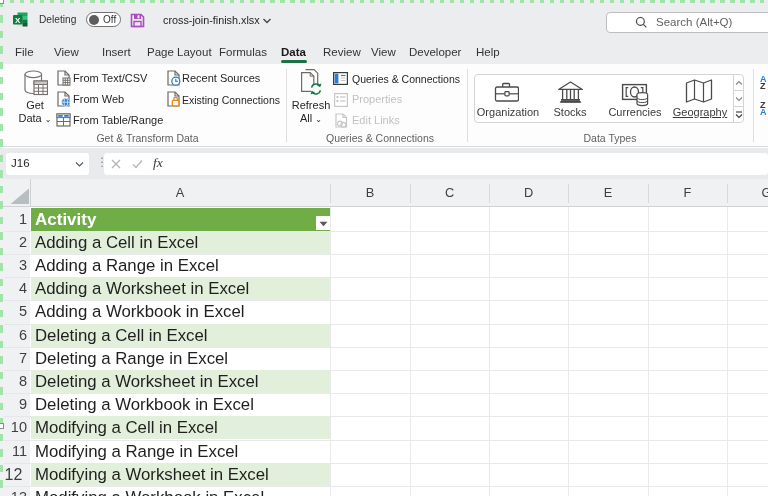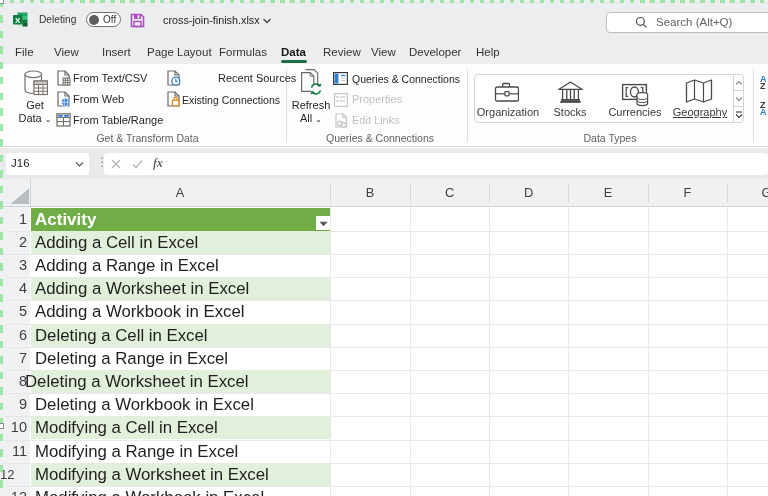--- a/index.html
+++ b/index.html
@@ -112,21 +112,21 @@
   <line x1="7.5" y1="5.6" x2="7.5" y2="14" stroke="#6e6a66" stroke-width="1"></line>
 </svg>
 <div class="abs" style="left:73px;top:114px;font-size:11px;color:#262626;">From Table/Range</div>
 
 <svg class="abs" style="left:166px;top:70px;" width="15" height="16" viewBox="0 0 15 16">
   <path d="M2 1 h7 l4 4 v10 h-11 z" fill="#fff" stroke="#6e6a66" stroke-width="1.2"></path>
   <path d="M9 1 v4 h4" fill="none" stroke="#6e6a66" stroke-width="1.2"></path>
   <circle cx="9.8" cy="11.2" r="4" fill="#fff" stroke="#2b7cd3" stroke-width="1.3"></circle>
   <polyline points="9.8,8.8 9.8,11.4 11.8,11.4" fill="none" stroke="#2b7cd3" stroke-width="1.1"></polyline>
 </svg>
-<div class="abs" style="left:182px;top:72px;font-size:11px;color:#262626;margin-left:36px;">Recent Sources</div>
+<div class="abs" style="left:182px;top:72px;font-size:11px;color:#262626;">Recent Sources</div>
 
 <svg class="abs" style="left:166px;top:91px;" width="15" height="16" viewBox="0 0 15 16">
   <path d="M2 1 h7 l4 4 v10 h-11 z" fill="#fff" stroke="#6e6a66" stroke-width="1.2"></path>
   <path d="M9 1 v4 h4" fill="none" stroke="#6e6a66" stroke-width="1.2"></path>
   <rect x="6.3" y="9.3" width="6.6" height="5.6" rx="1" fill="#fff" stroke="#e8871a" stroke-width="1.3"></rect>
   <path d="M7.8 9.3 v-1.2 a1.8 1.8 0 0 1 3.6 0 v1.2" fill="none" stroke="#e8871a" stroke-width="1.3"></path>
 </svg>
 <div class="abs" style="left:182px;top:94px;font-size:10.5px;color:#262626;">Existing Connections</div>
 
 <div class="abs" style="left:60px;top:132px;width:175px;text-align:center;font-size:10.5px;color:#616161;">Get &amp; Transform Data</div>
@@ -321,32 +321,32 @@
     <div class="abs" style="left:0;top:323.5px;width:27px;height:23.2px;line-height:23.2px;text-align:right;font-size:14.5px;color:#3f3f3f;">6</div>
     <div class="abs" style="left:4px;top:346.7px;width:26px;height:1px;background:#e6e7e8;"></div>
     <div class="abs" style="left:31px;top:323.5px;width:299px;height:23.2px;background:#e2efda;"></div>
     <div class="abs" style="left:35px;top:323.5px;width:294px;height:23.2px;line-height:23.2px;font-size:16.8px;color:#1f1f1f;">Deleting a Cell in Excel</div>
     <div class="abs" style="left:0;top:346.7px;width:27px;height:23.2px;line-height:23.2px;text-align:right;font-size:14.5px;color:#3f3f3f;">7</div>
     <div class="abs" style="left:4px;top:369.9px;width:26px;height:1px;background:#e6e7e8;"></div>
     <div class="abs" style="left:35px;top:346.7px;width:294px;height:23.2px;line-height:23.2px;font-size:16.8px;color:#1f1f1f;">Deleting a Range in Excel</div>
     <div class="abs" style="left:0;top:369.9px;width:27px;height:23.2px;line-height:23.2px;text-align:right;font-size:14.5px;color:#3f3f3f;">8</div>
     <div class="abs" style="left:4px;top:393.1px;width:26px;height:1px;background:#e6e7e8;"></div>
     <div class="abs" style="left:31px;top:369.9px;width:299px;height:23.2px;background:#e2efda;"></div>
-    <div class="abs" style="left:25px;top:369.9px;width:294px;height:30px;line-height:23.2px;font-size:16.8px;color:#1f1f1f;">Deleting a Worksheet in Excel</div>
+    <div class="abs" style="left:35px;top:369.9px;width:294px;height:30px;line-height:23.2px;font-size:16.8px;color:#1f1f1f;">Deleting a Worksheet in Excel</div>
     <div class="abs" style="left:0;top:393.1px;width:27px;height:23.2px;line-height:23.2px;text-align:right;font-size:14.5px;color:#3f3f3f;">9</div>
     <div class="abs" style="left:4px;top:416.3px;width:26px;height:1px;background:#e6e7e8;"></div>
     <div class="abs" style="left:35px;top:393.1px;width:294px;height:23.2px;line-height:23.2px;font-size:16.8px;color:#1f1f1f;">Deleting a Workbook in Excel</div>
     <div class="abs" style="left:0;top:416.3px;width:27px;height:23.2px;line-height:23.2px;text-align:right;font-size:14.5px;color:#3f3f3f;">10</div>
     <div class="abs" style="left:4px;top:439.5px;width:26px;height:1px;background:#e6e7e8;"></div>
     <div class="abs" style="left:31px;top:416.3px;width:299px;height:23.2px;background:#e2efda;"></div>
     <div class="abs" style="left:35px;top:416.3px;width:294px;height:23.2px;line-height:23.2px;font-size:16.8px;color:#1f1f1f;">Modifying a Cell in Excel</div>
     <div class="abs" style="left:0;top:439.5px;width:27px;height:23.2px;line-height:23.2px;text-align:right;font-size:14.5px;color:#3f3f3f;">11</div>
     <div class="abs" style="left:4px;top:462.7px;width:26px;height:1px;background:#e6e7e8;"></div>
     <div class="abs" style="left:35px;top:439.5px;width:294px;height:23.2px;line-height:23.2px;font-size:16.8px;color:#1f1f1f;">Modifying a Range in Excel</div>
-    <div class="abs" style="left:0;top:462.7px;width:27px;height:23.2px;line-height:23.2px;text-align:left;font-size:13px;color:#3f3f3f;">12</div>
+    <div class="abs" style="left:0;top:462.7px;width:27px;height:23.2px;line-height:23.2px;text-align:center;font-size:16px;color:#3f3f3f;">12</div>
     <div class="abs" style="left:4px;top:485.9px;width:26px;height:1px;background:#e6e7e8;"></div>
     <div class="abs" style="left:31px;top:462.7px;width:299px;height:23.2px;background:#e2efda;"></div>
     <div class="abs" style="left:35px;top:462.7px;width:294px;height:23.2px;line-height:23.2px;font-size:16.8px;color:#1f1f1f;">Modifying a Worksheet in Excel</div>
     <div class="abs" style="left:0;top:485.9px;width:27px;height:23.2px;line-height:23.2px;text-align:right;font-size:14.5px;color:#3f3f3f;">13</div>
     <div class="abs" style="left:35px;top:485.9px;width:294px;height:23.2px;line-height:23.2px;font-size:16.8px;color:#1f1f1f;">Modifying a Workbook in Excel</div>
   </div>
 
 <div class="abs" style="left:0;top:0;width:768px;height:3px;background:repeating-linear-gradient(90deg,#9fe5a8 0 4.5px,transparent 4.5px 10px);"></div>
 <div class="abs" style="left:0;top:0;width:3px;height:496px;background:repeating-linear-gradient(180deg,#9fe5a8 0 7px,transparent 7px 15.5px);"></div>
 <div class="abs" style="left:-2px;top:-2px;width:6px;height:6px;background:#fff;border:1px solid #8a8a8a;"></div>

